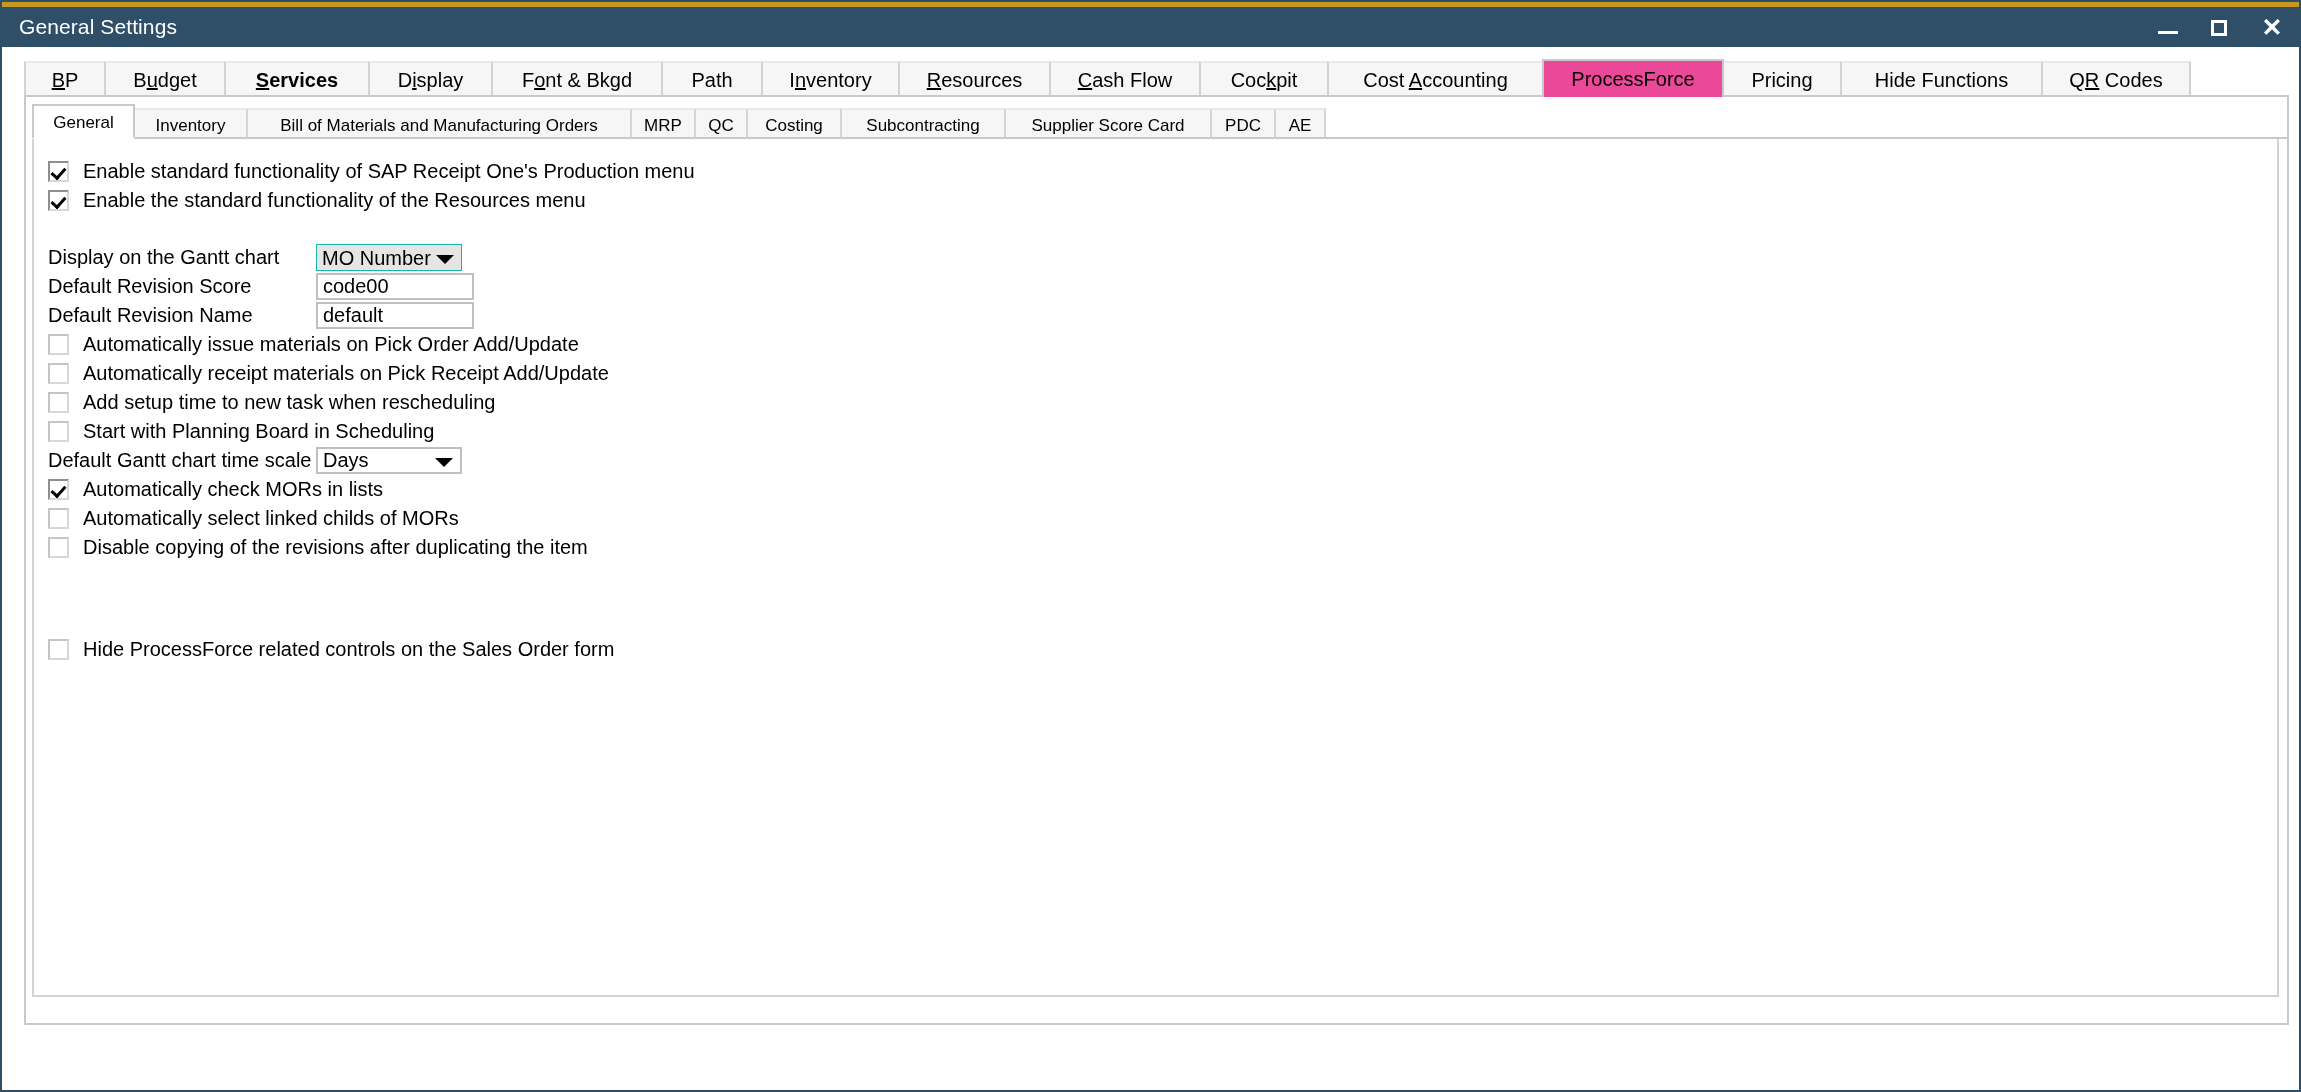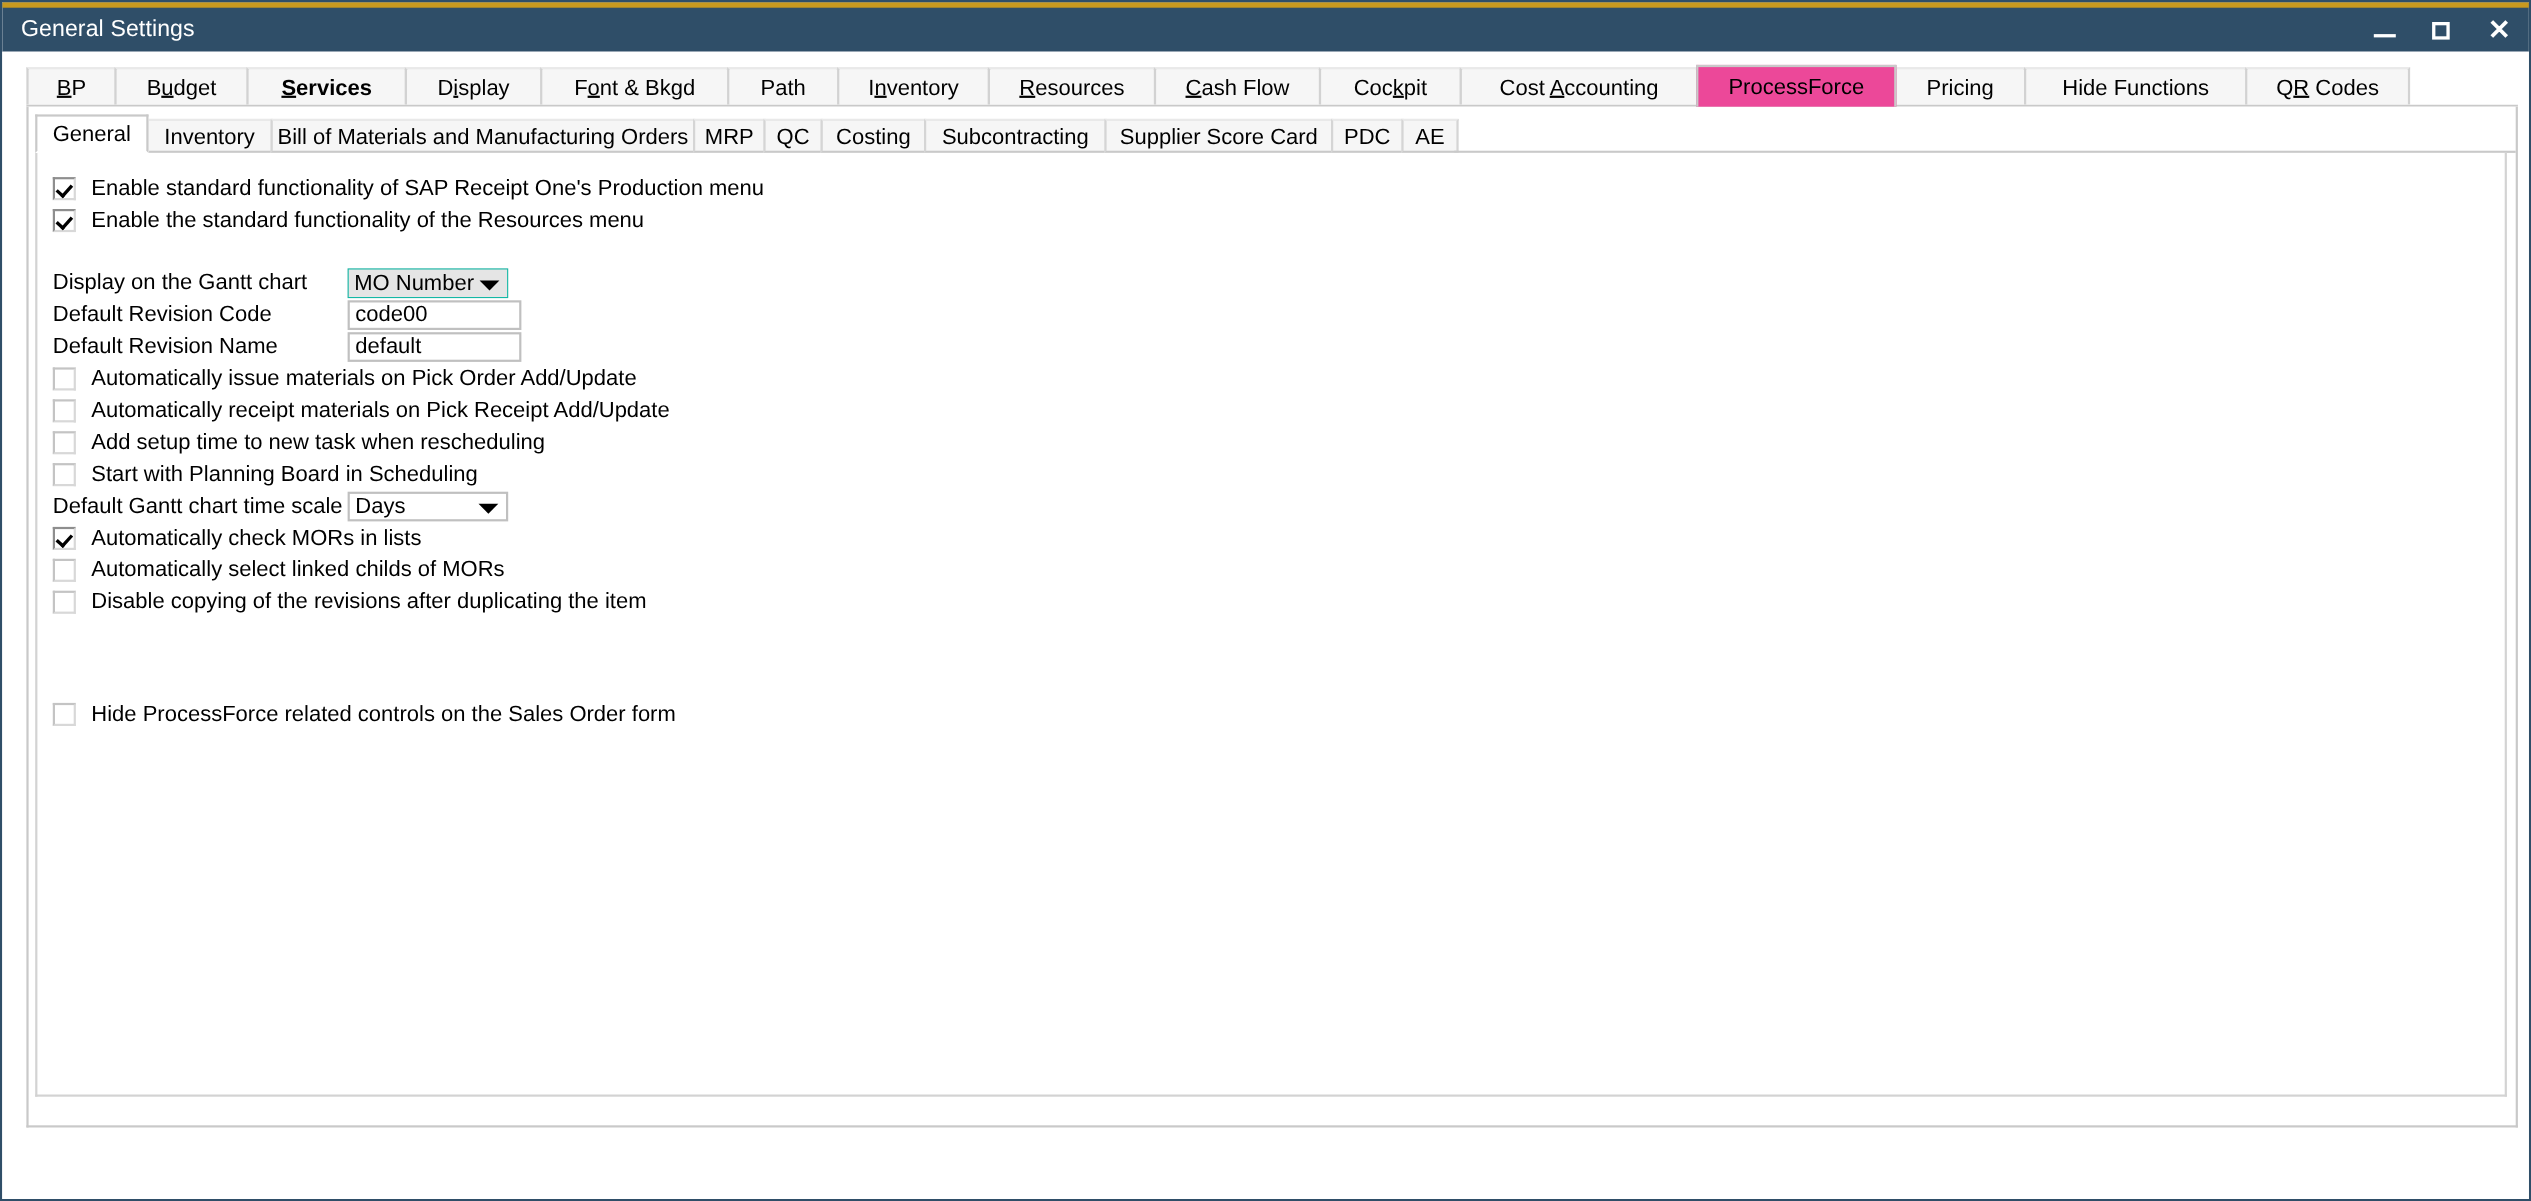--- a/index.html
+++ b/index.html
@@ -150,21 +150,21 @@
   #sub-tabs {
     display: flex;
     align-items: flex-end;
     height: 36px;
     margin: 0 0 0 6px;
     position: relative;
   }
   .stab {
     height: 31px;
     line-height: 31px;
-    font-size: 20px;
+    font-size: 17px;
     color: #000000;
     background: #f6f6f6;
     border-left: 2px solid #d5d5d5;
     border-right: 2px solid #d5d5d5;
     border-top: 2px solid #e9e9e9;
     border-bottom: 2px solid #c9c9c9;
     box-sizing: border-box;
     text-align: center;
     white-space: nowrap;
     margin-right: -2px;
@@ -370,21 +370,21 @@
 
         <div id="field-group">
             <div class="fieldrow">
               <div class="fieldlabel">Display on the Gantt chart</div>
               <div class="ctrl combo focused">
                 <span>MO Number</span>
                 <span class="arrow"></span>
               </div>
             </div>
             <div class="fieldrow">
-              <div class="fieldlabel">Default Revision Code</div>
+              <div class="fieldlabel">Default Revision Score</div>
               <div class="ctrl text">
                 <span>code00</span>
               </div>
             </div>
             <div class="fieldrow">
               <div class="fieldlabel">Default Revision Name</div>
               <div class="ctrl text">
                 <span>default</span>
               </div>
             </div>

